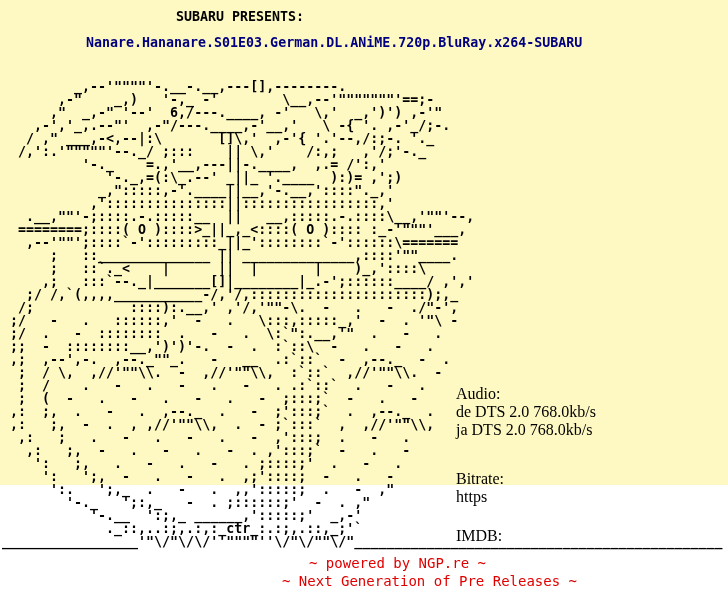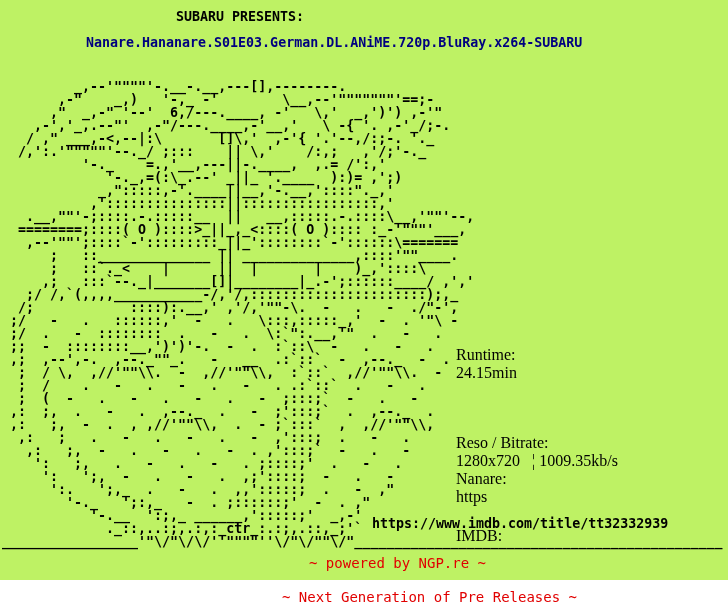--- a/index.html
+++ b/index.html
@@ -1,17 +1,17 @@
 <!DOCTYPE html>
 <html><head>
 <meta charset="utf-8">
 <style>
   * { margin:0; padding:0; box-sizing:border-box; }
   html,body { width:728px; height:612px; background:#ffffff; overflow:hidden; }
-  .page { position:relative; width:728px; height:580px; background:#bef264; }
+  .page { position:relative; width:728px; height:485px; background:#fef9c3; }
   .mono { font-family:"DejaVu Sans Mono", monospace; font-weight:bold;
           font-size:13.3px; line-height:13px; color:#000; white-space:pre; }
   .hdr   { position:absolute; left:176px; top:10px; }
   .title { position:absolute; left:64px;  top:36px; }
   .art   { position:absolute; left:2px; top:80px; letter-spacing:0; }
   .igroup{ position:absolute; left:456px; }
   .igroup pre { font:inherit; }
   .url   { position:absolute; left:372px; top:517px; }
   .footer-line { position:absolute; font-family:"DejaVu Sans Mono", monospace;
                  font-weight:normal; font-size:14px; line-height:12px; white-space:pre; }
@@ -57,39 +57,35 @@
   ,:   ;   .   -   .   -   .   -  ,':::;  .   -   .
    ,:   ;,  -   .   -   .   -  . ,':::;`  -   .   -
     ':   ;,   .   -   .   -   . ;::::;'  .   -   .
      ':   ';,  -   .   -   .  ,;'::::;  -   .   -
       ':.   ';,_  .   -   .  ,,':::::;  .   -  ,"
         '-._   ';:,_   -  . ;::::::;'  -  . ,"
            '-.__  ':;,_ ______,':::::;'  _,-'
              ._::,..:;,.:,:_ctr_:.:;,.::,_;'`
 _________________'"\/"\/\/''""""''\/"\/""\/"______________________________________________</pre>
 
-  <div class="igroup" style="top:346px">
-    <pre class="mono">Runtime:</pre>
-    <pre class="mono">24.15min</pre>
+
+  <div class="igroup" style="top:385px">
+    <pre class="mono">Audio:</pre>
+    <pre class="mono">de DTS 2.0 768.0kb/s
+ja DTS 2.0 768.0kb/s</pre>
   </div>
 
 
-  <div class="igroup" style="top:434px">
-    <pre class="mono">Reso / Bitrate:</pre>
-    <pre class="mono">1280x720   ¦ 1009.35kb/s</pre>
-  </div>
-
   <div class="igroup" style="top:470px">
-    <pre class="mono">Nanare:</pre>
+    <pre class="mono">Bitrate:</pre>
     <pre class="mono">https</pre>
   </div>
 
   <div class="igroup" style="top:527px">
     <pre class="mono">IMDB:</pre>
   </div>
 
-  <pre class="mono url">https://www.imdb.com/title/tt32332939</pre>
 
   <div class="footer-line f1" style="color: rgb(225, 0, 0);">~ powered by NGP.re ~</div>
 
-  <div class="footer-line f2" style="color: rgb(225, 0, 0); margin-top: 16px;">~ Next Generation of Pre Releases ~</div>
+  <div class="footer-line f2" style="color: rgb(225, 0, 0);">~ Next Generation of Pre Releases ~</div>
 
 </div>
 
 </body></html>

